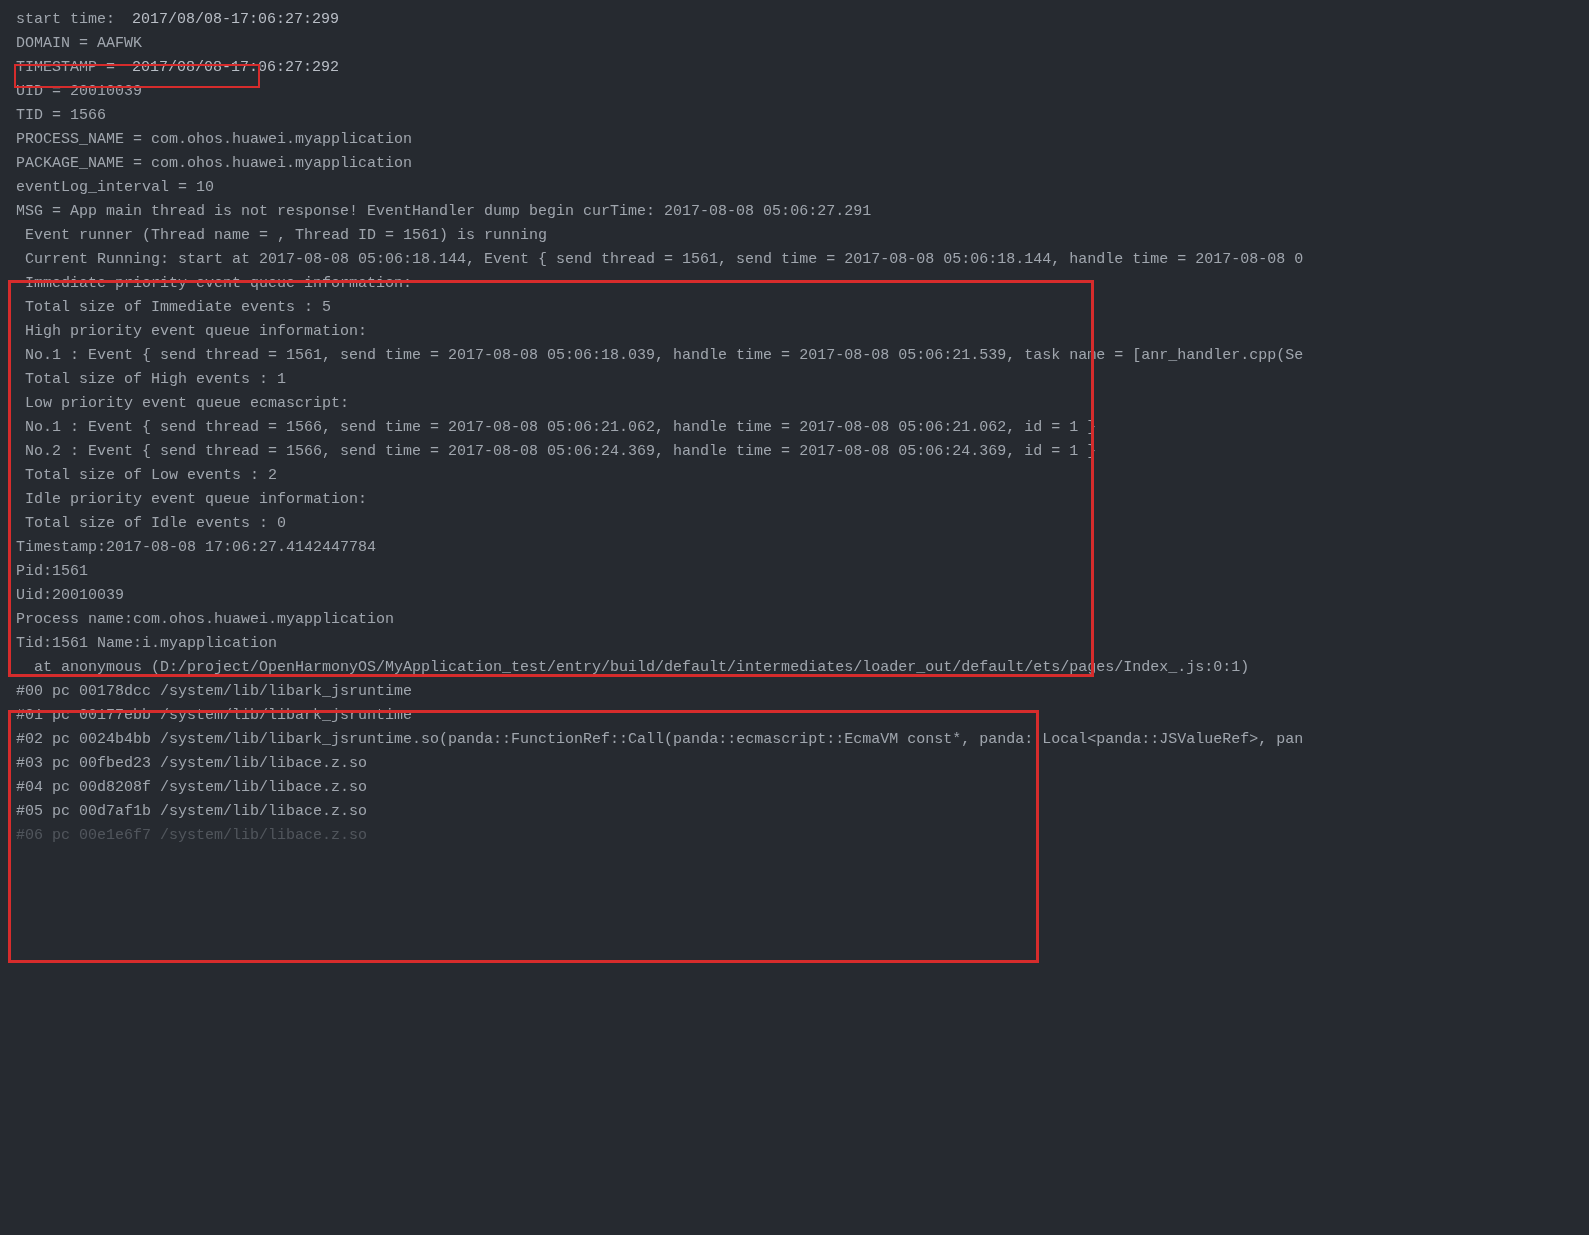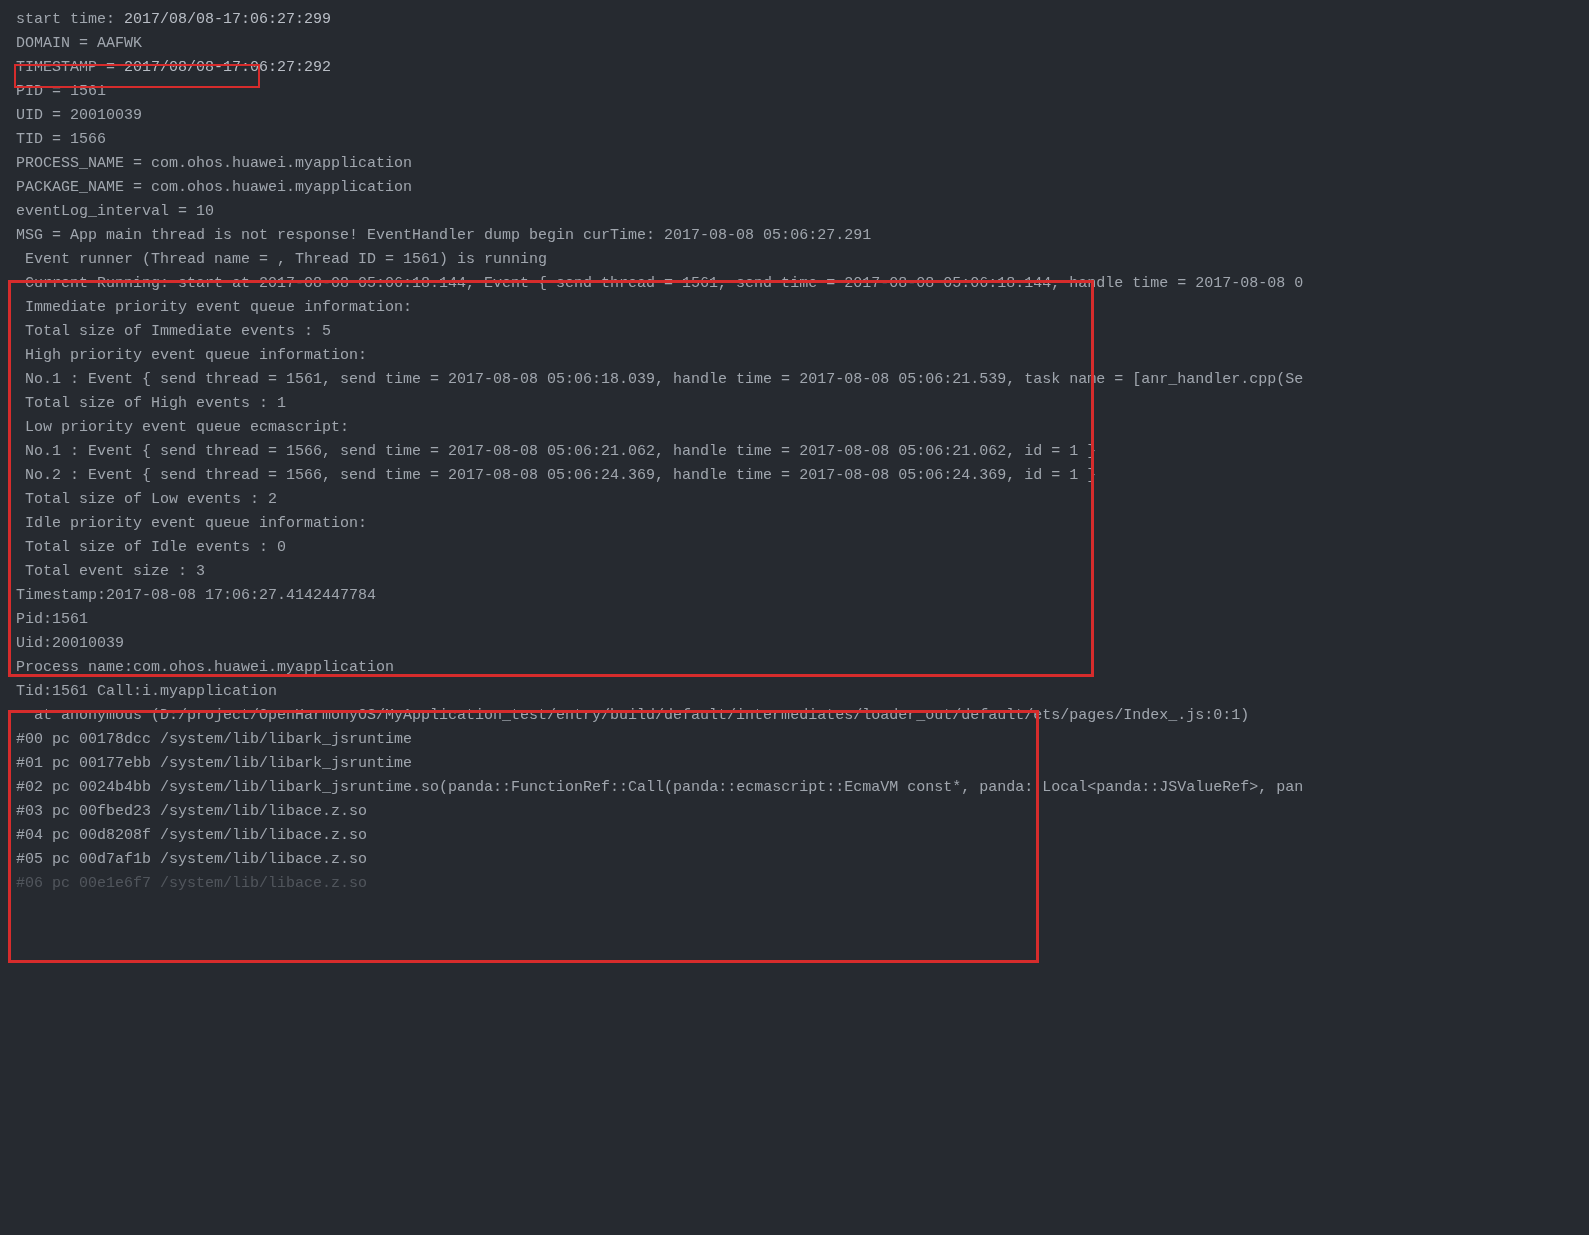--- a/index.html
+++ b/index.html
@@ -9,66 +9,64 @@
     font-family: 'Courier New', Consolas, Monaco, monospace;
     font-size: 15px;
     line-height: 24px;
     padding: 8px 0 0 0;
     overflow: hidden;
     width: 1589px;
     height: 1235px;
   }
   .line { white-space: pre; padding: 0 16px; }
   .line span.ul { text-decoration-color: #6a6e74; text-underline-offset: 3px; }
-  .val { color: #b9bec6; }
+  .val { color: #b9bec6; margin-left: 8px; }
   .red-box {
     position: absolute;
     border: 3px solid #d62c2c;
     pointer-events: none;
   }
   #box1 { left: 14px; top: 56px; width: 246px; height: 24px; border-width: 2px; }
   #box2 { left: 8px;  top: 272px; width: 1086px; height: 397px; }
   #box3 { left: 8px;  top: 702px; width: 1031px; height: 253px; }
   .log-container { position: relative; width: 1589px; height: 1235px; }
 </style>
 </head>
 <body>
 
 <div class="log-container">
 
 <div class="line"><span>start time: </span><span class="val">2017/08/08-17:06:27:299</span></div>
 <div class="line"><span>DOMAIN = </span><span class="ul">AAFWK</span></div>
 <div class="line"><span>TIMESTAMP = </span><span class="val">2017/08/08-17:06:27:292</span></div>
-<div class="line">PID = 1561</div>
 <div class="line">UID = 20010039</div>
 <div class="line">TID = 1566</div>
 <div class="line"><span>PROCESS_NAME = </span><span class="ul">com.ohos.huawei.myapplication</span></div>
 <div class="line"><span>PACKAGE_NAME = </span><span class="ul">com.ohos.huawei.myapplication</span></div>
 <div class="line">eventLog_interval = 10</div>
 <div class="line">MSG = App main thread is not response! EventHandler dump begin curTime: 2017-08-08 05:06:27.291</div>
 <div class="line"> Event runner (Thread name = , Thread ID = 1561) is running</div>
 <div class="line"> Current Running: start at 2017-08-08 05:06:18.144, Event { send thread = 1561, send time = 2017-08-08 05:06:18.144, handle time = 2017-08-08 0</div>
 <div class="line"> Immediate priority event queue information:</div>
 <div class="line"> Total size of Immediate events : 5</div>
 <div class="line"> High priority event queue information:</div>
 <div class="line"> No.1 : Event { send thread = 1561, send time = 2017-08-08 05:06:18.039, handle time = 2017-08-08 05:06:21.539, task name = [anr_handler.cpp(Se</div>
 <div class="line"> Total size of High events : 1</div>
 <div class="line"> Low priority event queue ecmascript:</div>
 <div class="line"> No.1 : Event { send thread = 1566, send time = 2017-08-08 05:06:21.062, handle time = 2017-08-08 05:06:21.062, id = 1 }</div>
 <div class="line"> No.2 : Event { send thread = 1566, send time = 2017-08-08 05:06:24.369, handle time = 2017-08-08 05:06:24.369, id = 1 }</div>
 <div class="line"> Total size of Low events : 2</div>
 <div class="line"> Idle priority event queue information:</div>
 <div class="line"> Total size of Idle events : 0</div>
-<div class="line"> Total event size : 3</div>
 <div class="line"></div>
 <div class="line">Timestamp:2017-08-08 17:06:27.4142447784</div>
 <div class="line">Pid:1561</div>
 <div class="line">Uid:20010039</div>
 <div class="line"><span>Process name:</span><span class="ul">com.ohos.huawei.myapplication</span></div>
-<div class="line"><span>Tid:1561 Call:</span><span class="ul">i.myapplication</span></div>
+<div class="line"><span>Tid:1561 Name:</span><span class="ul">i.myapplication</span></div>
 <div class="line">  at anonymous (D:/project/OpenHarmonyOS/MyApplication_test/entry/build/default/intermediates/loader_out/default/ets/pages/Index_.js:0:1)</div>
 <div class="line"><span>#00 pc 00178dcc /system/lib/</span><span class="ul">libark_jsruntime</span><span></span></div>
 <div class="line"><span>#01 pc 00177ebb /system/lib/</span><span class="ul">libark_jsruntime</span><span></span></div>
 <div class="line"><span>#02 pc 0024b4bb /system/lib/</span><span class="ul">libark_jsruntime</span><span>.so(panda::FunctionRef::Call(panda::ecmascript::EcmaVM const*, panda::Local&lt;panda::JSValueRef&gt;, pan</span></div>
 <div class="line"><span>#03 pc 00</span><span class="ul">fbed</span><span>23 /system/lib/</span><span class="ul">libace</span><span>.z.so</span></div>
 <div class="line"><span>#04 pc 00d8208f /system/lib/</span><span class="ul">libace</span><span>.z.so</span></div>
 <div class="line"><span>#05 pc 00d7af1b /system/lib/</span><span class="ul">libace</span><span>.z.so</span></div>
 <div class="line" style="opacity:.35"><span>#06 pc 00e1e6f7 /system/lib/</span><span class="ul">libace</span><span>.z.so</span></div>
 
 <div id="box1" class="red-box"></div>

